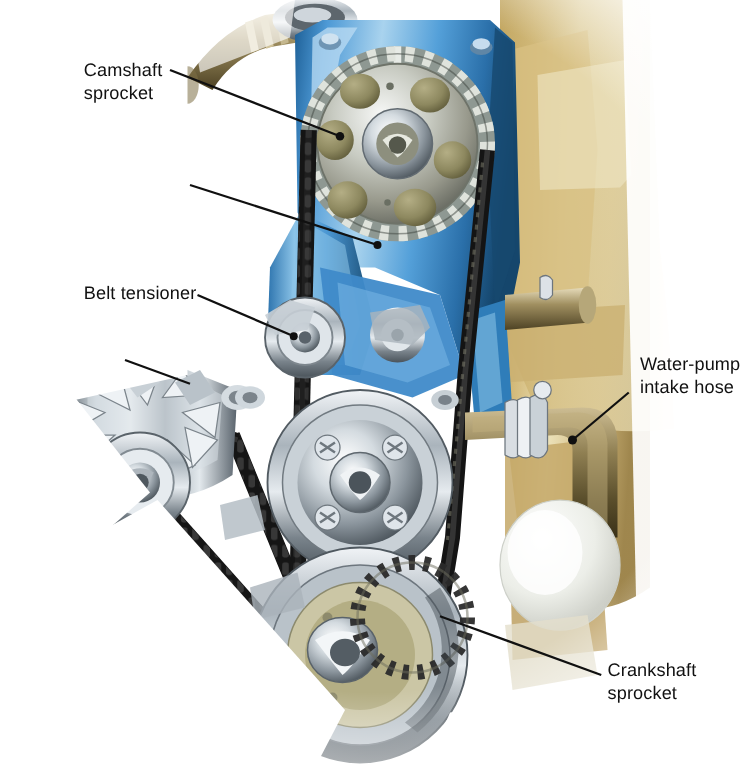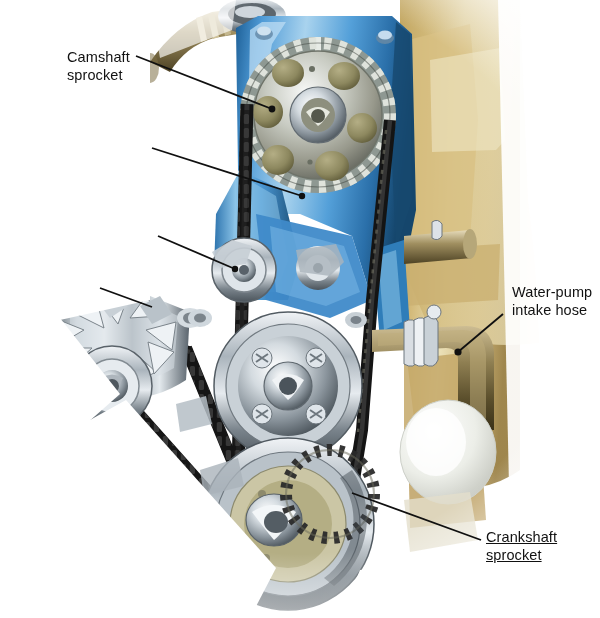--- a/index.html
+++ b/index.html
@@ -35,21 +35,21 @@
     white-space: pre-line;
     user-select: none;
   }
   .callout.right { text-align: left; }
 
   #label-camshaft-sprocket { left: 67px;  top: 14px;  width: 120px; margin-top: 35px; }
   #label-timing-belt       { left: 17px;  top: 137px; width: 150px; }
   #label-belt-tensioner    { left: 67px;  top: 227px; width: 120px; }
   #label-alternator        { left: 34px;  top: 279px; width: 110px; }
   #label-water-pump        { left: 512px; top: 284px; width: 95px;  }
-  #label-crankshaft        { left: 486px; top: 529px; width: 110px; text-decoration: underline; }
+  #label-crankshaft        { left: 486px; top: 529px; width: 110px; }
 
   
   #leaders {
     position: absolute;
     left: 0; top: 0;
     width: 600px; height: 618px;
     pointer-events: none;
   }
 </style>
 </head>
@@ -440,20 +440,21 @@
       <circle cx="458" cy="352" r="3.6" stroke="none"></circle>
 
       <line x1="481" y1="540" x2="352" y2="493"></line>
     </g>
   </svg>
 
   <div class="callout" id="label-camshaft-sprocket">Camshaft
 sprocket</div>
 
 
+  <div class="callout" id="label-belt-tensioner">Belt tensioner</div>
 
 
   <div class="callout right" id="label-water-pump">Water-pump
 intake hose</div>
 
   <div class="callout right" id="label-crankshaft">Crankshaft
 sprocket</div>
 
 </div>
 

